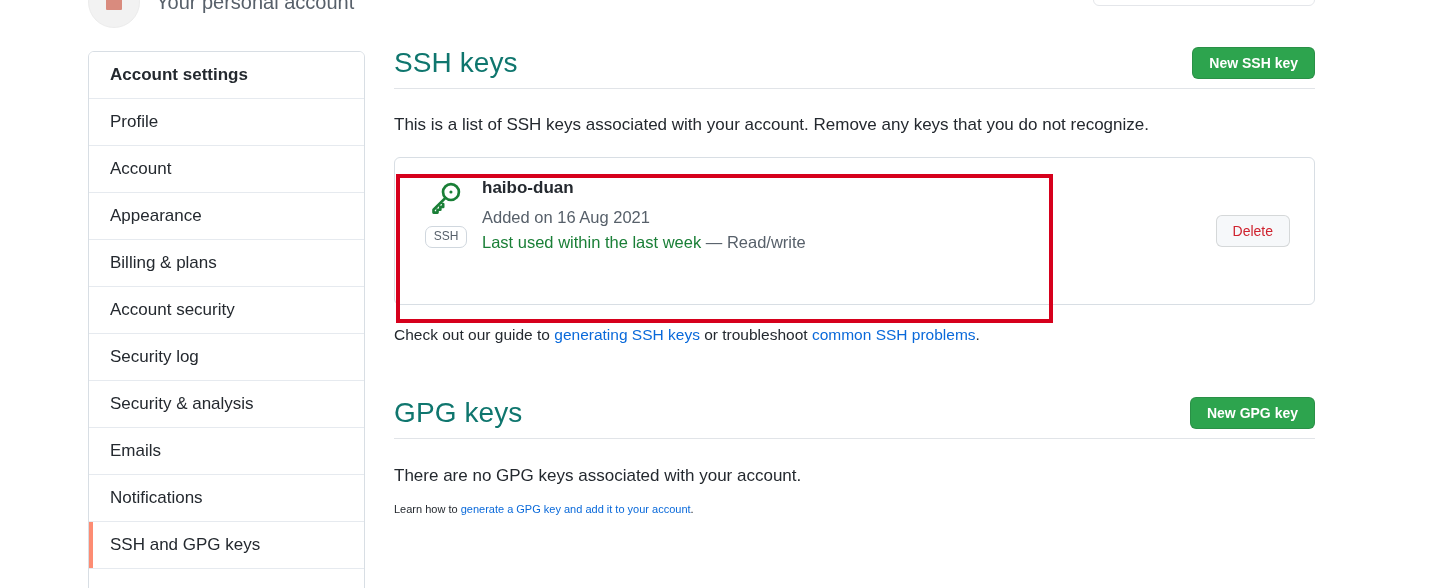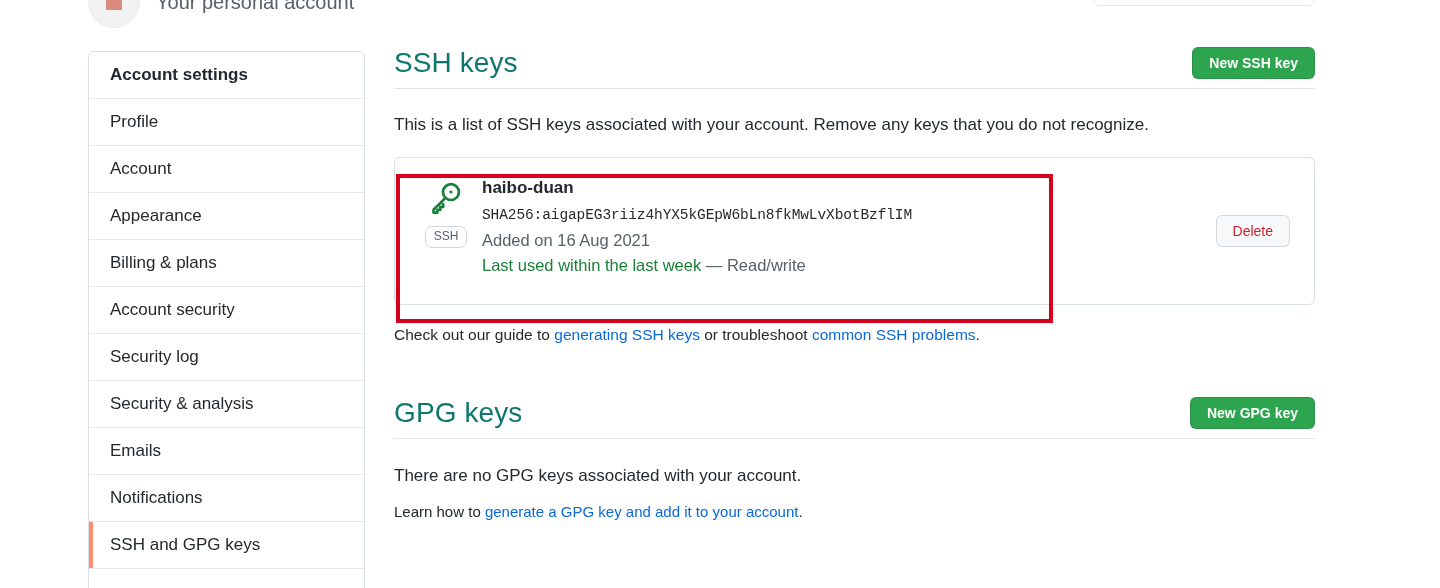--- a/index.html
+++ b/index.html
@@ -115,21 +115,21 @@
     font-size: 14px; padding: 7px 16px; cursor: pointer;
     font-family: "Liberation Sans", sans-serif;
     margin-right: 4px;
   }
 
   .guide-line { font-size: 15.5px; color: #24292f; margin-top: 21px; }
   a.link { color: #0969da; text-decoration: none; }
 
   .gpg-section { margin-top: 53px; }
   .gpg-empty { font-size: 17px; color: #24292f; margin-top: 27px; }
-  .gpg-learn { font-size: 15px; color: #24292f; margin-top: 16px; }
+  .gpg-learn { font-size: 11px; color: #24292f; margin-top: 16px; }
 
   
   .annotation-box {
     position: absolute;
     left: 396px; top: 174px;
     width: 657px; height: 149px;
     border: 4px solid #d6001c;
     pointer-events: none;
     z-index: 5;
   }
@@ -199,21 +199,20 @@
           <svg width="34" height="34" viewBox="0 0 24 24" fill="none" stroke="#1a7f37" stroke-width="1.9" stroke-linecap="round" stroke-linejoin="round">
             <circle cx="15.5" cy="8.5" r="5.6"></circle>
             <circle cx="15.5" cy="8.5" r="1.1" fill="#1a7f37" stroke="none"></circle>
             <path d="M11.6 12.6 L3.2 21 L3.2 23 L6 23 L6 21 L8 21 L8 19 L10 19 L10 17"></path>
           </svg>
         </span>
         <span class="key-badge">SSH</span>
       </div>
       <div class="key-body">
         <div class="key-title">haibo-duan</div>
-        <div class="key-fingerprint">SHA256:aigapEG3riiz4hYX5kGEpW6bLn8fkMwLvXbotBzflIM</div>
         <div class="key-added">Added on 16 Aug 2021</div>
         <div class="key-lastused">
           <span>Last used within the last week</span>
           <span class="rw">— Read/write</span>
         </div>
       </div>
       <button class="btn-delete">Delete</button>
     </div>
 
     <p class="guide-line">

